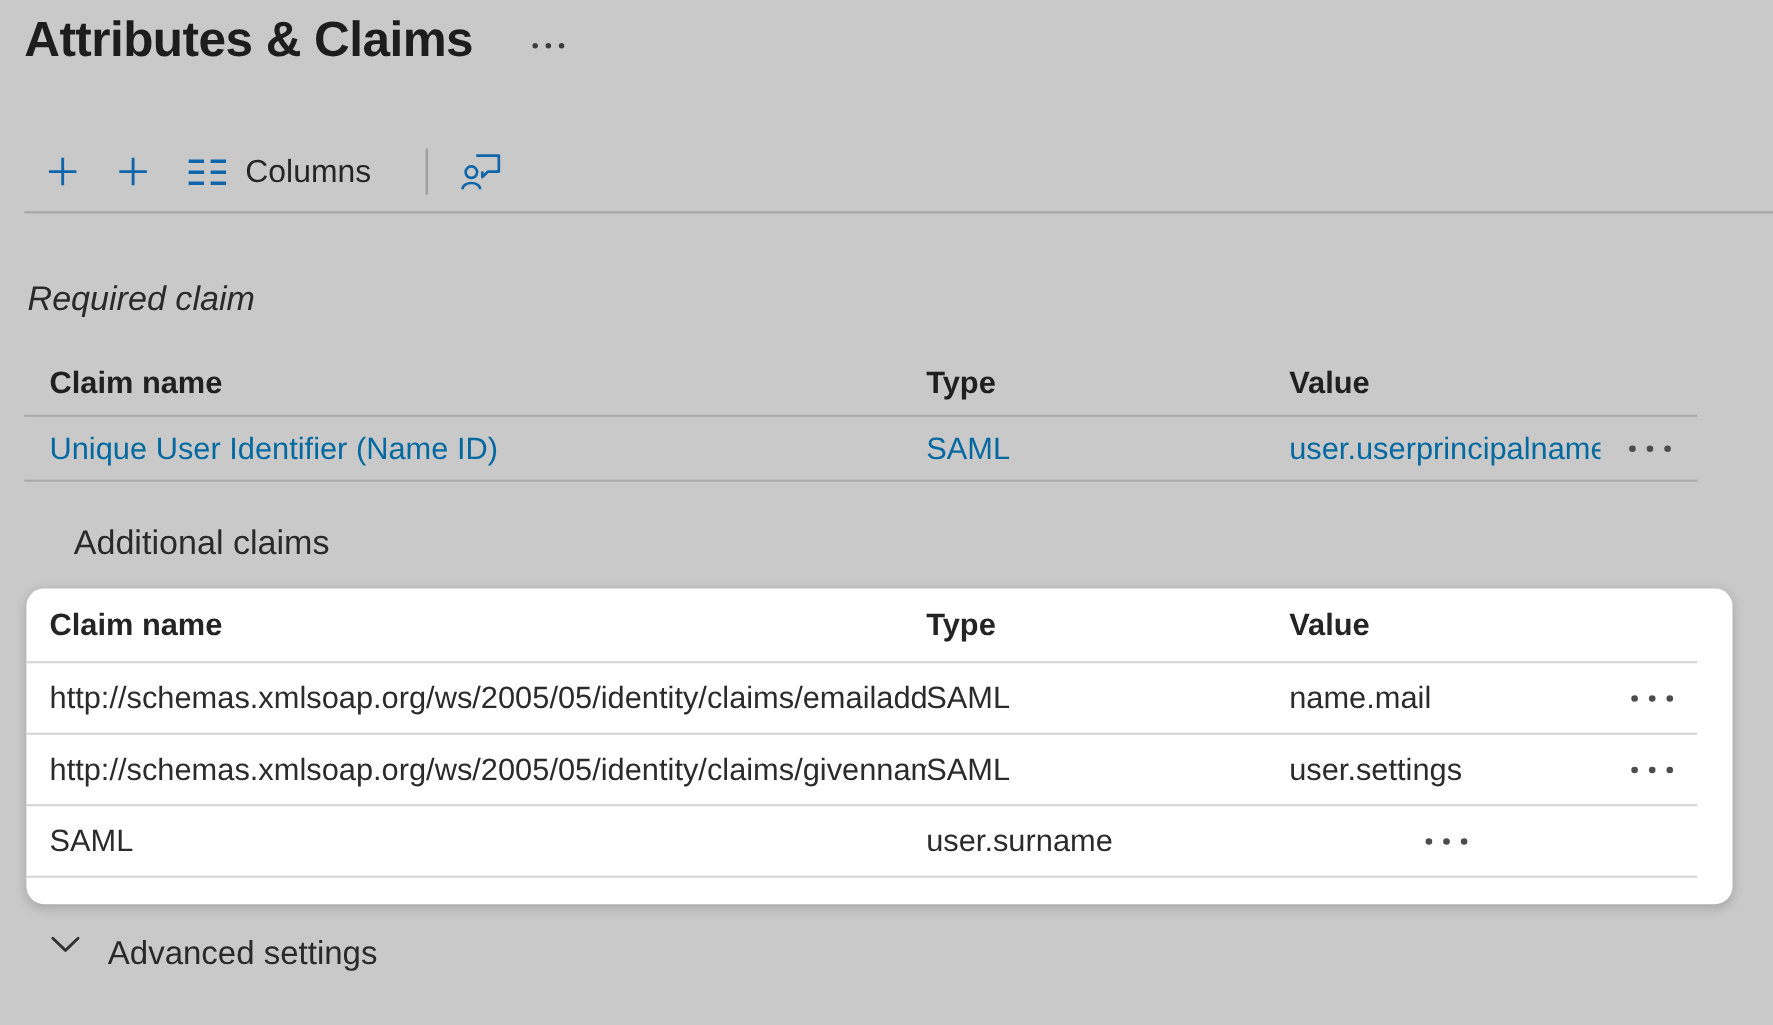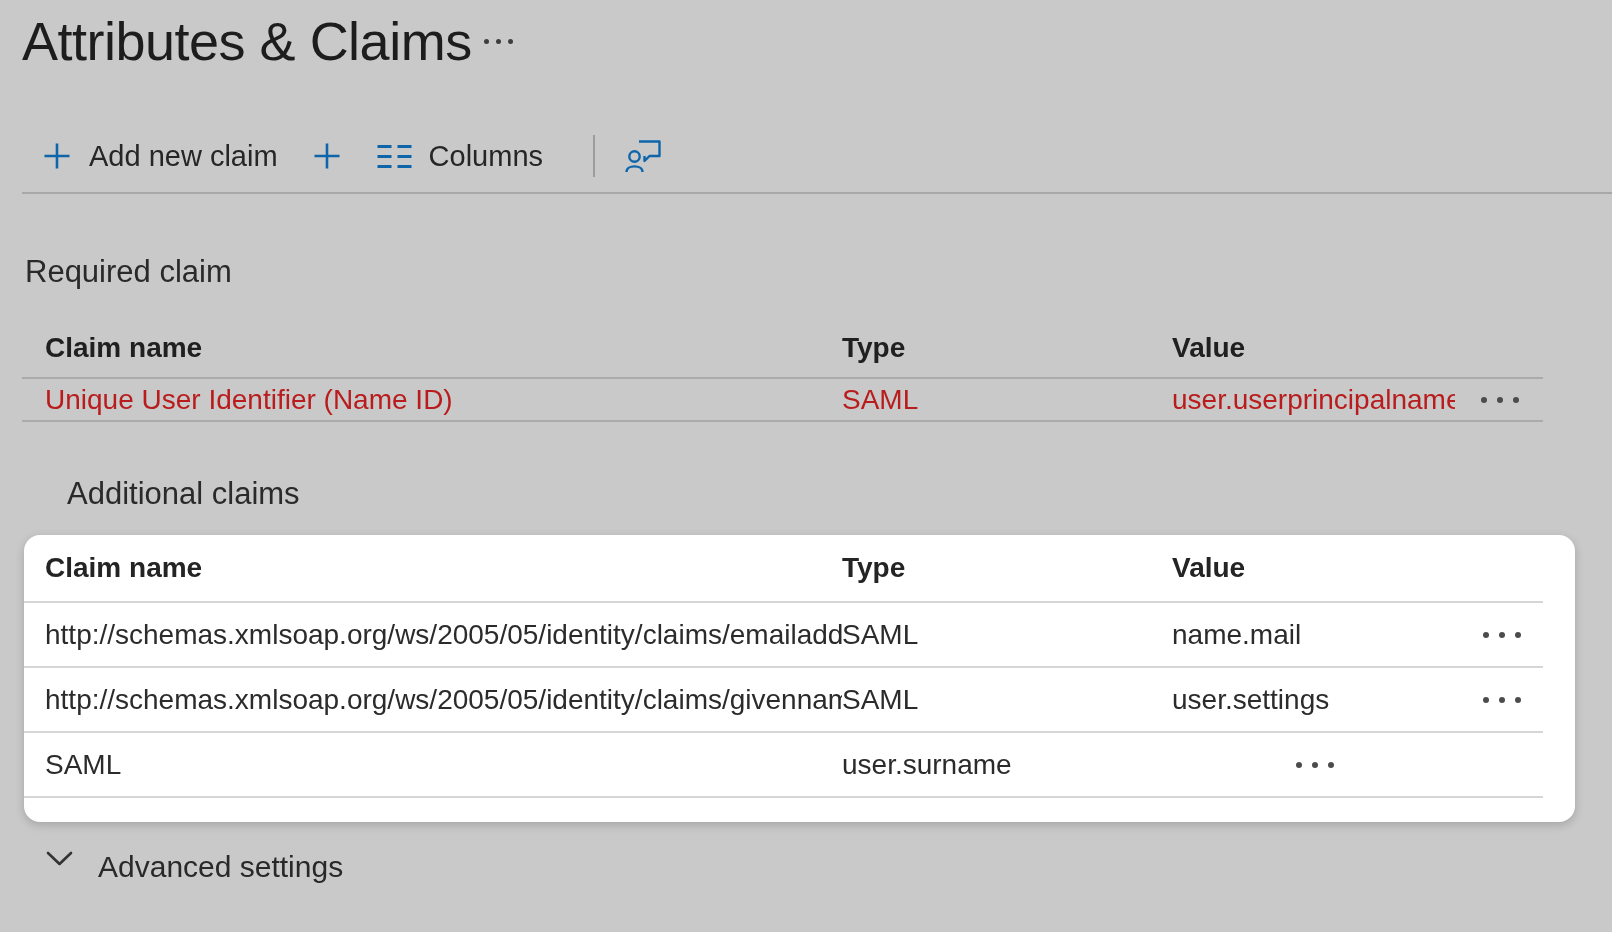--- a/index.html
+++ b/index.html
@@ -9,58 +9,58 @@
     background: #c9c9c9;
     font-family: "Liberation Sans", sans-serif;
     overflow: hidden;
     color: #262626;
   }
   .abs { position: absolute; }
 
   
   #page-title {
     left: 22px; top: 10px;
-    font-size: 54px; font-weight: 400; color: #1d1d1d;
+    font-size: 45px; font-weight: 700; color: #1d1d1d;
     letter-spacing: -0.5px; white-space: nowrap;
   }
   #title-menu { left: 480px; top: 35px; display: flex; gap: 7px; cursor: pointer; padding: 4px; }
   .tdot { width: 5px; height: 5px; border-radius: 50%; background: #3d3d3d; }
 
   
   #toolbar { left: 42px; top: 131px; height: 50px; display: flex; align-items: center; }
   .tb-btn {
     display: flex; align-items: center; gap: 17px;
     font-size: 29px; color: #262626; cursor: pointer; white-space: nowrap;
     background: none; border: none; font-family: inherit;
   }
   .tb-btn + .tb-btn { margin-left: 34px; }
   .tb-divider { width: 2px; height: 42px; background: #9c9c9c; margin: 0 30px 0 50px; }
   #toolbar-sep { left: 22px; top: 192px; width: 1590px; height: 2px; background: #a8a8a8; }
 
   
   .section-heading { font-size: 31px; color: #2a2a2a; white-space: nowrap; }
-  #required-heading { left: 25px; top: 254px; }
+  #required-heading { left: 25px; top: 254px; font-style: italic; }
   #additional-heading { left: 25px; top: 476px; margin-left: 42px; }
 
   
   .grid-row { display: grid; align-items: center; white-space: nowrap; }
   .col-clip { overflow: hidden; text-overflow: clip; }
 
   
   #required-table { left: 0; top: 318px; width: 1545px; }
   .gt-header {
     height: 59px; padding-left: 45px;
     grid-template-columns: 797px 330px 283px 90px;
     font-weight: 700; font-size: 28px; color: #202020;
   }
   .gt-sep { margin-left: 22px; width: 1521px; height: 2px; background: #ababab; }
   .gt-row {
-    height: 41px; padding-left: 45px;
+    height: 57px; padding-left: 45px;
     grid-template-columns: 797px 330px 283px 90px;
-    font-size: 28px; color: #b91c1c; cursor: pointer;
+    font-size: 28px; color: #0369a1; cursor: pointer;
   }
 
   
   #additional-card {
     left: 24px; top: 535px; width: 1551px; height: 287px;
     background: #ffffff; border-radius: 16px;
     box-shadow: 0 3px 10px rgba(0,0,0,0.18);
     overflow: hidden;
   }
   .card-header {
@@ -101,21 +101,20 @@
   <span class="tdot"></span>
 </div>
 
 <div class="abs" id="toolbar">
   <button class="tb-btn">
     <span class="icon">
       <svg width="30" height="30" viewBox="0 0 30 30">
           <path d="M15 2.5 V27.5 M2.5 15 H27.5" stroke="#0e65a9" stroke-width="2.6" fill="none"></path>
         </svg>
     </span>
-    <span>Add new claim</span>
   </button>
   <button class="tb-btn">
     <span class="icon">
       <svg width="30" height="30" viewBox="0 0 30 30">
           <path d="M15 2.5 V27.5 M2.5 15 H27.5" stroke="#0e65a9" stroke-width="2.6" fill="none"></path>
         </svg>
     </span>
   </button>
   <button class="tb-btn">
     <span class="icon">

